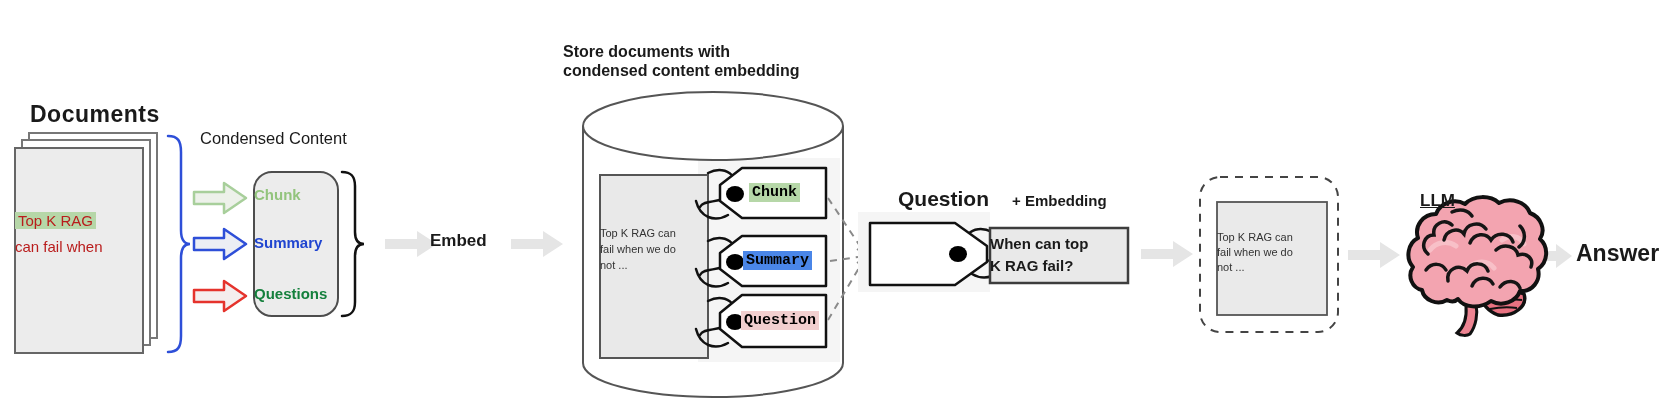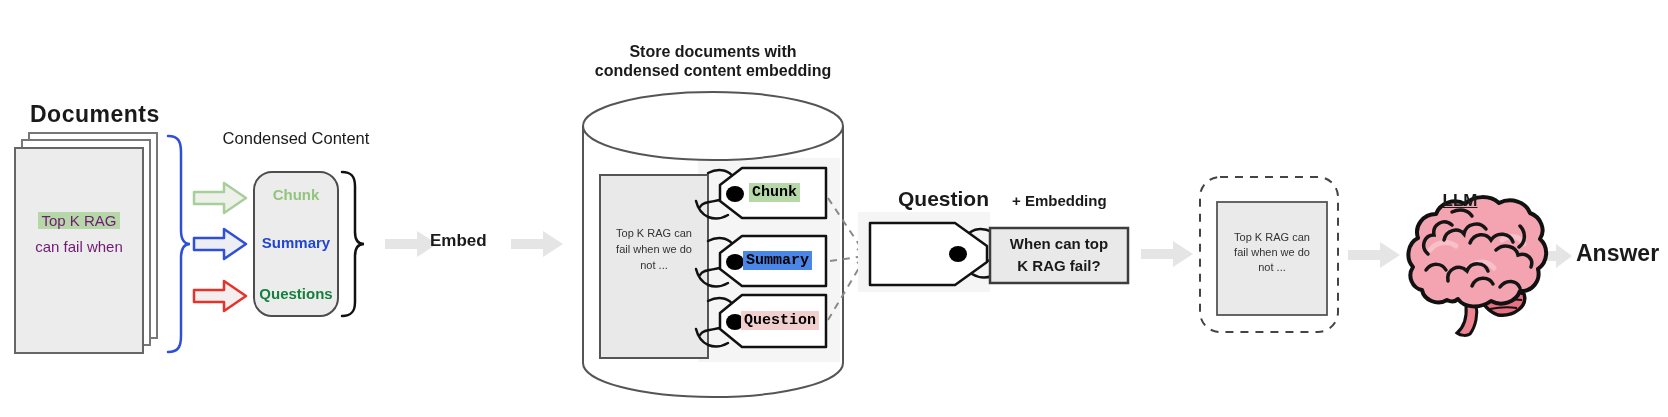--- a/index.html
+++ b/index.html
@@ -2,25 +2,25 @@
 <html><head>
 <meta charset="utf-8">
 <style>
   html,body{margin:0;padding:0;background:#ffffff;}
   #canvas{
     position:relative;width:1668px;height:417px;background:#ffffff;overflow:hidden;
     font-family:"Liberation Sans",sans-serif;color:#1a1a1a;
   }
   #shapes{position:absolute;left:0;top:0;}
   .lbl{position:absolute;white-space:nowrap;}
-  .ctr{text-align:center;white-space:normal;}
+  .ctr{white-space:normal;}
   .b{font-weight:bold;}
 
   .doc-title{left:30px;top:101px;font-size:23px;font-weight:bold;letter-spacing:.5px;}
-  .doc-text{left:15px;top:208px;width:128px;font-size:15px;line-height:26px;color:#701a75;}
+  .doc-text{left:15px;top:208px;width:128px;font-size:15px;line-height:26px;color:#b91c1c;}
   .hl-green{background:#b6d7a8;padding:0 3px;}
 
   .condensed-title{left:200px;top:129px;width:192px;font-size:16.5px;font-weight:normal;}
   .cc-item{left:254px;width:84px;font-size:15px;font-weight:bold;}
   .cc-chunk{top:186px;color:#93c47d;}
   .cc-summary{top:234px;color:#2045d0;}
   .cc-questions{top:285px;color:#15803d;}
 
   .embed-lbl{left:430px;top:231px;font-size:17px;font-weight:bold;}
 

